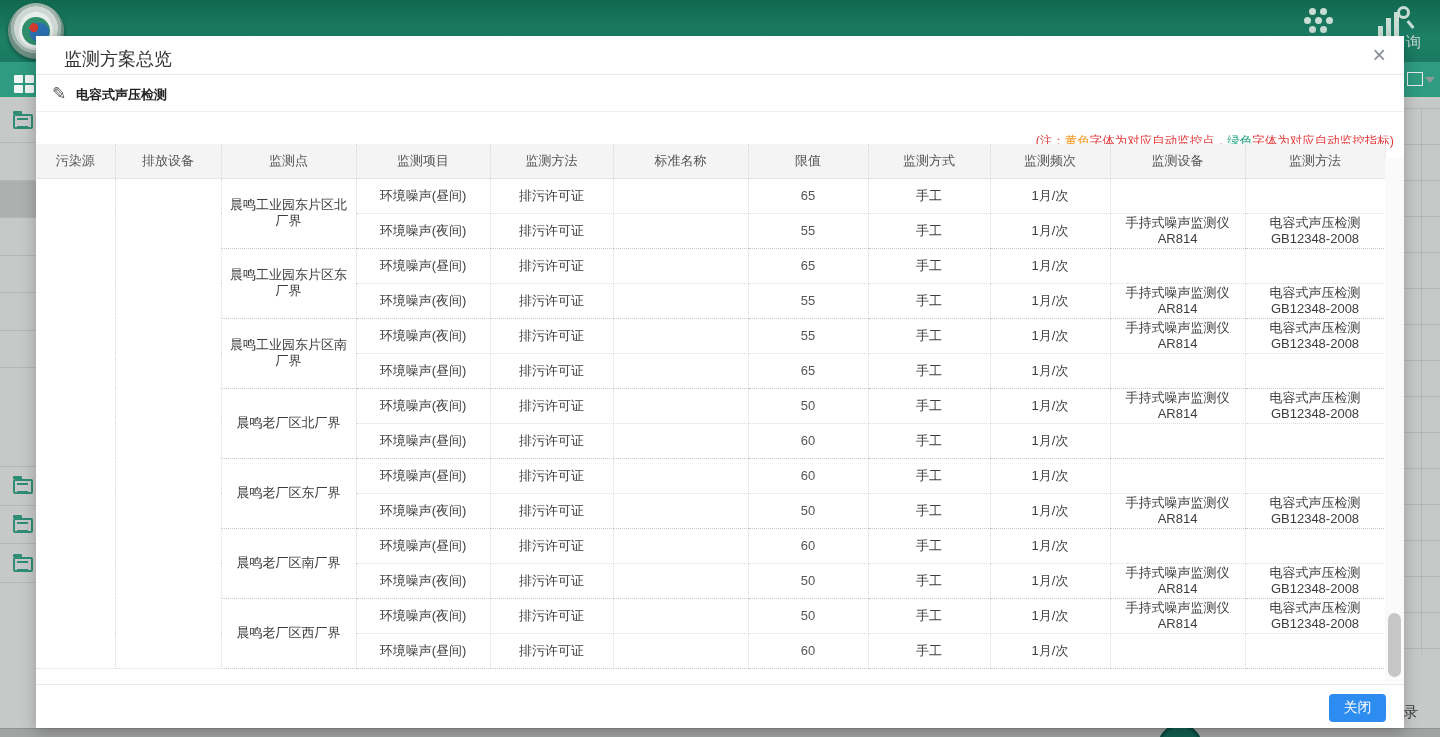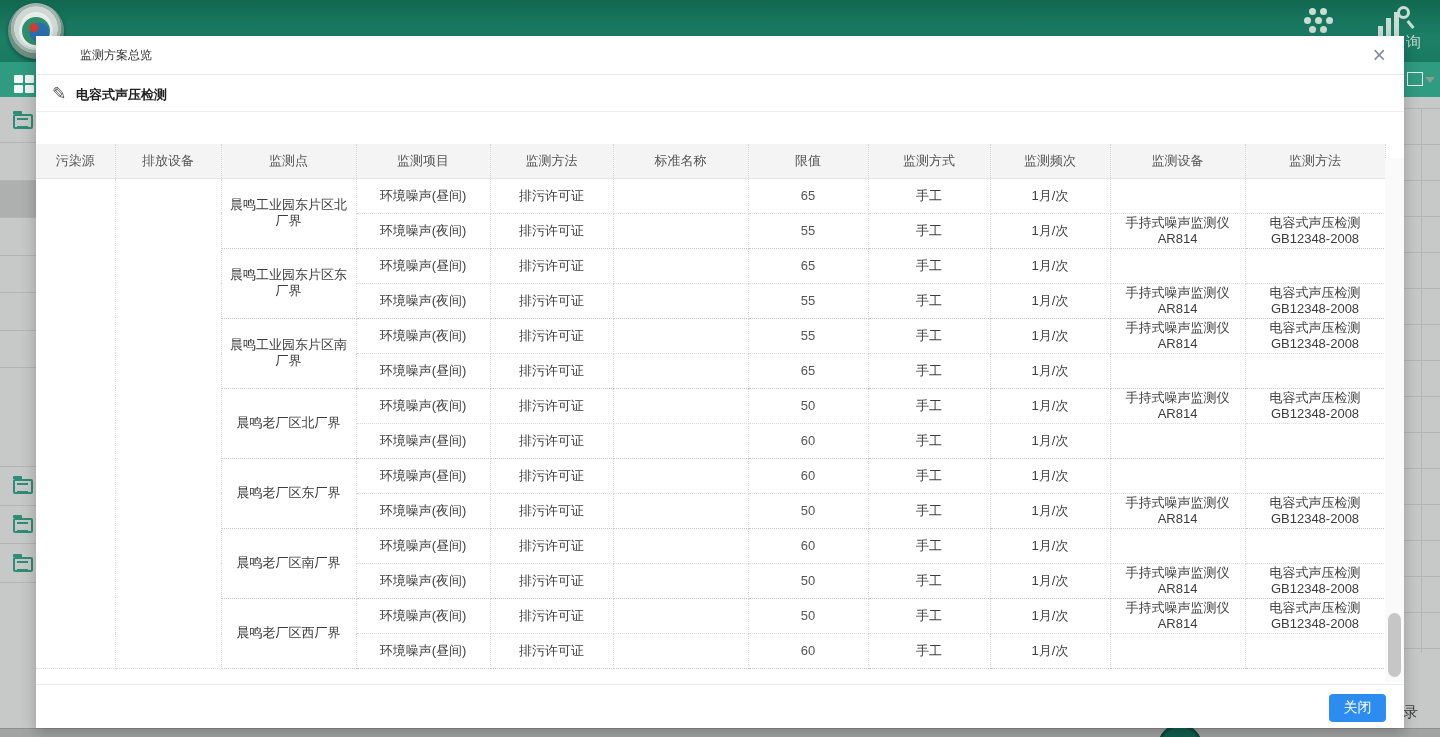--- a/index.html
+++ b/index.html
@@ -55,21 +55,21 @@
   .bottom-strip { position:absolute; left:0; top:728px; width:1440px; height:9px;
     background:#a2a4a3; border-top:1px solid #8e908f; z-index:3; }
   .badge-arc { position:absolute; left:1158px; top:724px; width:44px; height:44px; border-radius:50%;
     background:#115f50; border:3px solid #0b4a3e; z-index:4; }
 
   
   .modal { position:absolute; left:36px; top:36px; width:1368px; height:692px; background:#fff;
     z-index:10; box-shadow:0 4px 14px rgba(0,0,0,.25); }
   .modal-titlebar { position:absolute; left:0; top:0; width:100%; height:39px; background:#fff;
     border-bottom:1px solid #e8eaec; }
-  .modal-title { position:absolute; left:44px; top:11px; font-size:12px; color:#333; }
+  .modal-title { position:absolute; left:28px; top:11px; font-size:18px; color:#333; }
   .modal-close { position:absolute; right:18px; top:6px; font-size:23px; color:#8a8f97; cursor:pointer; line-height:26px; }
   .section-bar { position:absolute; left:0; top:39px; width:100%; height:37px; background:#fff;
     border-bottom:1px solid #efefef; }
   .pen-icon { position:absolute; left:16px; top:8px; font-size:17px; color:#555; transform:rotate(0deg); }
   .section-title { position:absolute; left:40px; top:11px; font-size:13px; font-weight:bold; color:#222; }
 
   .info-row { position:absolute; left:0; top:76px; width:100%; height:46px; background:#fff; }
   .info-text { position:absolute; left:11px; top:8px; font-size:13px; color:#333; }
   .info-text span { margin-right:18px; }
   .note-text { position:absolute; right:10px; top:21px; font-size:12.5px; }
@@ -154,20 +154,23 @@
 <div class="modal">
   <div class="modal-titlebar">
     <div class="modal-title">监测方案总览</div>
     <div class="modal-close">×</div>
   </div>
   <div class="section-bar">
     <span class="pen-icon">✎</span>
     <span class="section-title">电容式声压检测</span>
   </div>
   <div class="info-row">
+    <div class="note-text">
+      <span id="note-prefix" style="color: rgb(226, 58, 58);">(注：</span><span id="note-yellow" style="color: rgb(245, 154, 35);">黄色</span><span id="note-mid" style="color: rgb(226, 58, 58);">字体为对应自动监控点，</span><span id="note-green" style="color: rgb(31, 163, 124);">绿色</span><span id="note-suffix" style="color: rgb(226, 58, 58);">字体为对应自动监控指标)</span>
+    </div>
   </div>
 
   <div class="table-wrap">
     <table class="plan">
         <colgroup>
           <col style="width: 79px;">
           <col style="width: 106px;">
           <col style="width: 135px;">
           <col style="width: 134px;">
           <col style="width: 123px;">

